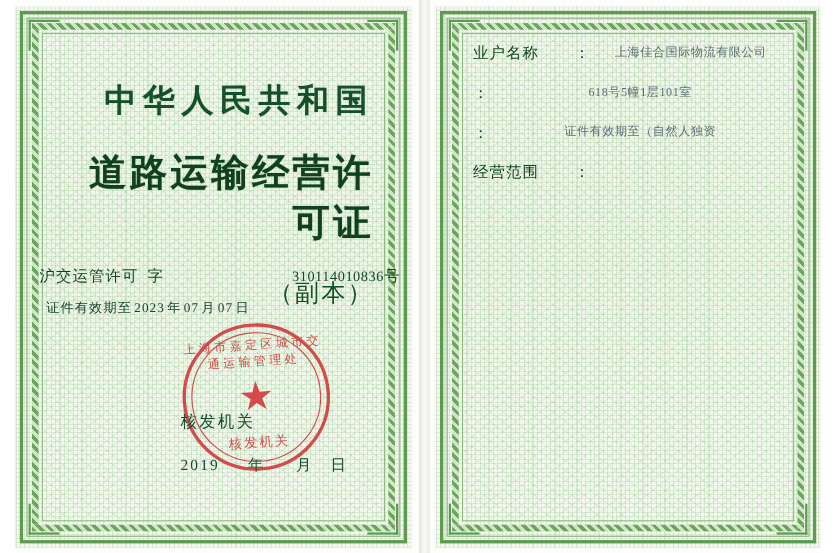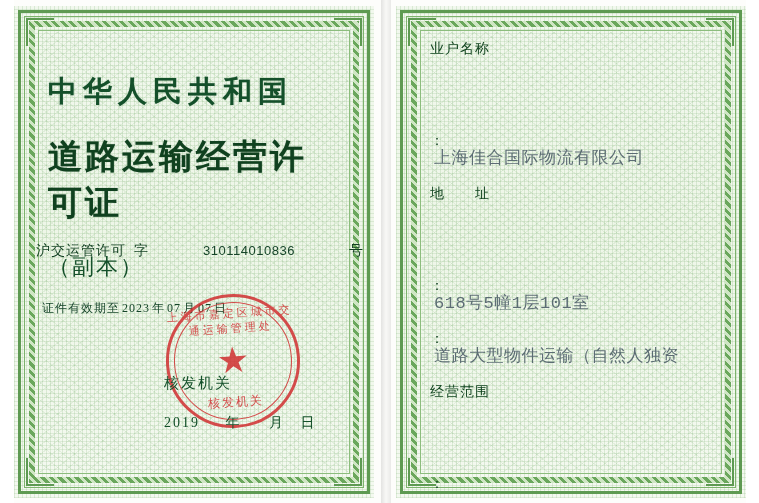--- a/index.html
+++ b/index.html
@@ -80,21 +80,21 @@
   .corner.tl { top: 12px; left: 12px; border-right: none; border-bottom: none; }
   .corner.tr { top: 12px; right: 12px; border-left: none; border-bottom: none; }
   .corner.bl { bottom: 12px; left: 12px; border-right: none; border-top: none; }
   .corner.br { bottom: 12px; right: 12px; border-left: none; border-top: none; }
 
   
   .left-content {
     position: absolute;
     inset: 30px 34px 30px 34px;
     color: #1f5e32;
-    text-align: left;
+    text-align: right;
   }
   .title-country {
     margin-top: 36px;
     font-family: "Liberation Serif", serif;
     font-size: 29px;
     font-weight: bold;
     letter-spacing: 6px;
     color: #14502a;
     text-shadow: 0 0 1px rgba(20,80,42,0.4);
   }
@@ -124,40 +124,40 @@
     align-items: baseline;
     justify-content: flex-start;
     font-family: "Liberation Serif", serif;
     font-size: 14px;
     color: #123f22;
     letter-spacing: 1px;
   }
   .cert-line .lbl { white-space: nowrap; text-align: right; }
   .cert-line .num {
     flex: 1;
-    text-align: center;
-    font-family: Liberation Sans, sans-serif;
+    text-align: right;
+    font-family: Liberation Serif, serif;
     font-size: 13px;
     color: #17452a;
     letter-spacing: 0.5px;
   }
   .cert-line .tail { white-space: nowrap; }
 
   .valid-line {
     position: absolute;
     left: 28px;
     top: 266px;
     display: flex;
     align-items: baseline;
     font-family: "Liberation Serif", serif;
     font-size: 12px;
     color: #16452a;
     letter-spacing: 1px;
   }
-  .valid-line span { white-space: nowrap; margin-top: 28px; }
+  .valid-line span { white-space: nowrap; }
   .valid-line .v { margin: 0 2px; }
 
   .issuer-line {
     position: absolute;
     left: 150px;
     top: 368px;
     font-family: "Liberation Serif", serif;
     font-size: 15px;
     letter-spacing: 2px;
     color: #14502a;
@@ -226,45 +226,45 @@
 
   
   .right-content {
     position: absolute;
     inset: 34px 30px 30px 34px;
   }
   .field-row {
     display: flex;
     align-items: flex-start;
     margin-bottom: 18px;
-    font-family: Liberation Mono, monospace;
+    font-family: Liberation Serif, serif;
     color: #123f22;
-    flex-direction: column;
   }
   .field-label {
     width: 92px;
     flex: 0 0 92px;
     font-size: 14px;
     letter-spacing: 1px;
     text-align: justify;
     color: #11441f;
     white-space: nowrap;
   }
   .field-colon {
     flex: 0 0 8px;
     font-size: 14px;
   }
   .field-value {
     flex: 1;
-    font-size: 17px;
+    font-size: 11px;
     line-height: 17px;
     color: #4e5f69;
     letter-spacing: 0.5px;
     padding-left: 4px;
     opacity: 0.9;
+    text-align: center;
   }
   .field-value .ln { display: block; }
 
   
   .gutter {
     position: absolute;
     left: 381px;
     top: 0;
     width: 10px;
     height: 503px;
@@ -357,31 +357,30 @@
 
       <div class="field-row">
         <div class="field-label">业户名称</div>
         <div class="field-colon">：</div>
         <div class="field-value">
           <span class="ln">上海佳合国际物流有限公司</span>
         </div>
       </div>
 
       <div class="field-row">
-        <div class="field-label">地　　址</div>
         <div class="field-colon">：</div>
         <div class="field-value">
           <span class="ln">618号5幢1层101室</span>
         </div>
       </div>
 
       <div class="field-row">
         <div class="field-colon">：</div>
         <div class="field-value">
-          <span class="ln">道路大型物件运输（自然人独资</span>
+          <span class="ln">证件有效期至（自然人独资</span>
         </div>
       </div>
 
       <div class="field-row">
         <div class="field-label">经营范围</div>
         <div class="field-colon">：</div>
       </div>
 
     </div>
   </div>

